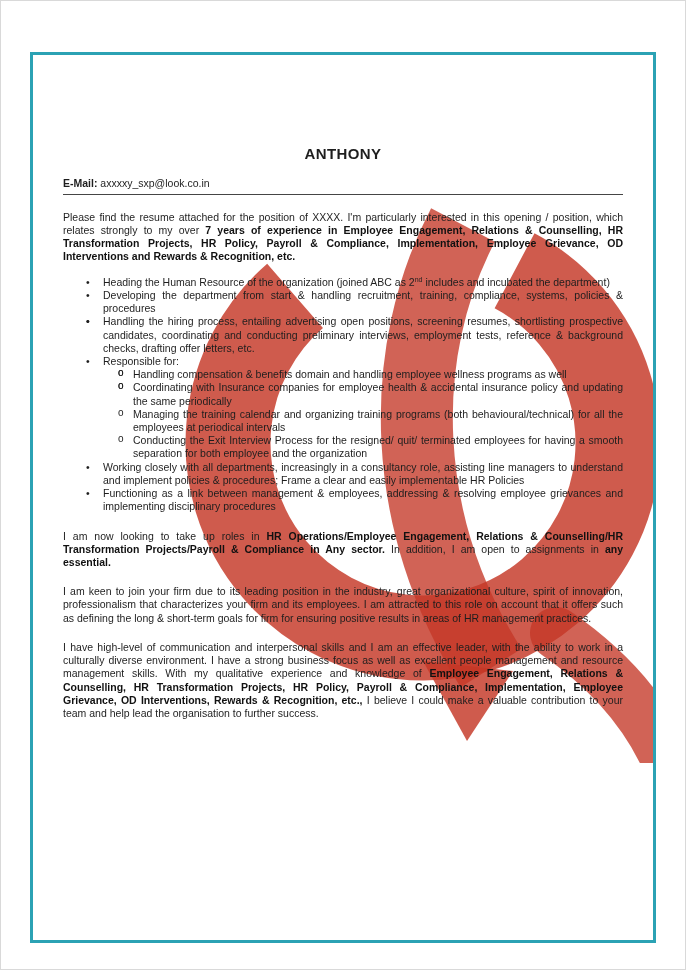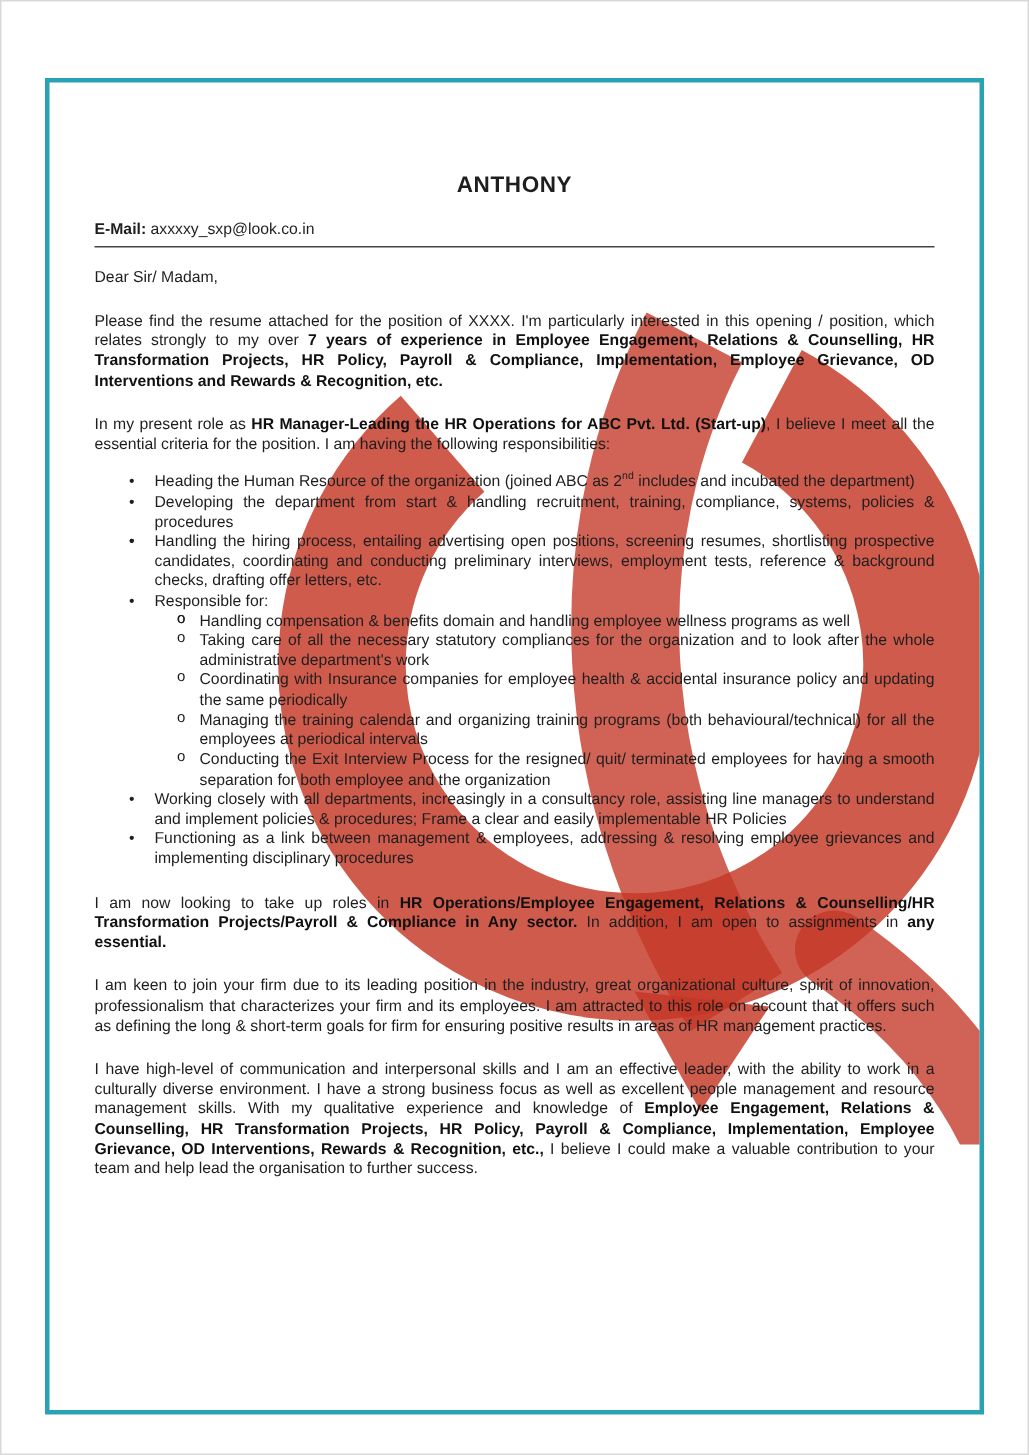--- a/index.html
+++ b/index.html
@@ -6,21 +6,21 @@
   body{
     width:686px;height:970px;background:#ffffff;position:relative;overflow:hidden;
     font-family:"Liberation Sans",sans-serif;color:#1e1e1e;
     box-shadow:inset 0 0 0 1px #d9d9d9;
   }
   .page-frame{
     position:absolute;left:30px;top:52px;right:30px;bottom:27px;
     border:3px solid #2ba2b4;overflow:hidden;background:#fff;
   }
   .watermark{position:absolute;left:128px;top:108px;width:520px;height:600px;z-index:0;}
-  .content{position:relative;z-index:1;padding:60px 30px 0 30px;font-size:10.5px;line-height:1.26;}
+  .content{position:relative;z-index:1;padding:90px 30px 0 30px;font-size:10.5px;line-height:1.26;}
   .title{text-align:center;font-size:15px;font-weight:bold;letter-spacing:.4px;margin:0 0 13px 0;}
   .contact-line{line-height:1.32;}
   .b{font-weight:bold;}
   .divider{border-bottom:1.5px solid #454545;margin-top:3px;}
   .dated{margin:20px 0 0 0;}
   .salutation{margin:14px 0 12px 0;}
   p.para{margin:16px 0 12px 0;text-align:justify;}
   strong{font-weight:bold;color:#111;}
   .list{margin:0 0 12px 0;}
   .li{position:relative;text-align:justify;}
@@ -50,25 +50,23 @@
 
     <div>
       <div class="contact-line">
         <span class="b">E-Mail:</span>
         <span>axxxxy_sxp@look.co.in</span>
       </div>
       <div class="divider"></div>
     </div>
 
 
-    <div class="salutation">Dear Sir/ Madam,</div>
 
     <p class="para"><span>Please find the resume attached for the position of XXXX. I'm particularly interested in this opening / position, which relates strongly to my over </span><strong>7 years of experience in Employee Engagement, Relations &amp; Counselling, HR Transformation Projects, HR Policy, Payroll &amp; Compliance, Implementation, Employee Grievance, OD Interventions and Rewards &amp; Recognition, etc.</strong></p>
 
-    <p class="para"><span>In my present role as </span><strong>HR Manager-Leading the HR Operations for ABC Pvt. Ltd. (Start-up)</strong><span>, I believe I meet all the essential criteria for the position. I am having the following responsibilities:</span></p>
 
     <div class="list">
 
       <div class="li l1">
         <span class="mk">•</span>
         <span><span>Heading the Human Resource of the organization (joined ABC as 2</span><sup>nd</sup><span> includes and incubated the department)</span></span>
       </div>
 
       <div class="li l1">
         <span class="mk">•</span>
@@ -91,21 +89,20 @@
 
       <div class="li l2">
         <span class="mk">o</span>
       </div>
       <div class="li l2">
         <span class="mk">o</span>
         <span>Handling compensation &amp; benefits domain and handling employee wellness programs as well</span>
       </div>
       <div class="li l2">
         <span class="mk">o</span>
-        <span>Taking care of all the necessary statutory compliances for the organization and to look after the whole administrative department's work</span>
       </div>
       <div class="li l2">
         <span class="mk">o</span>
         <span>Coordinating with Insurance companies for employee health &amp; accidental insurance policy and updating the same periodically</span>
       </div>
       <div class="li l2">
         <span class="mk">o</span>
         <span>Managing the training calendar and organizing training programs (both behavioural/technical) for all the employees at periodical intervals</span>
       </div>
       <div class="li l2">

